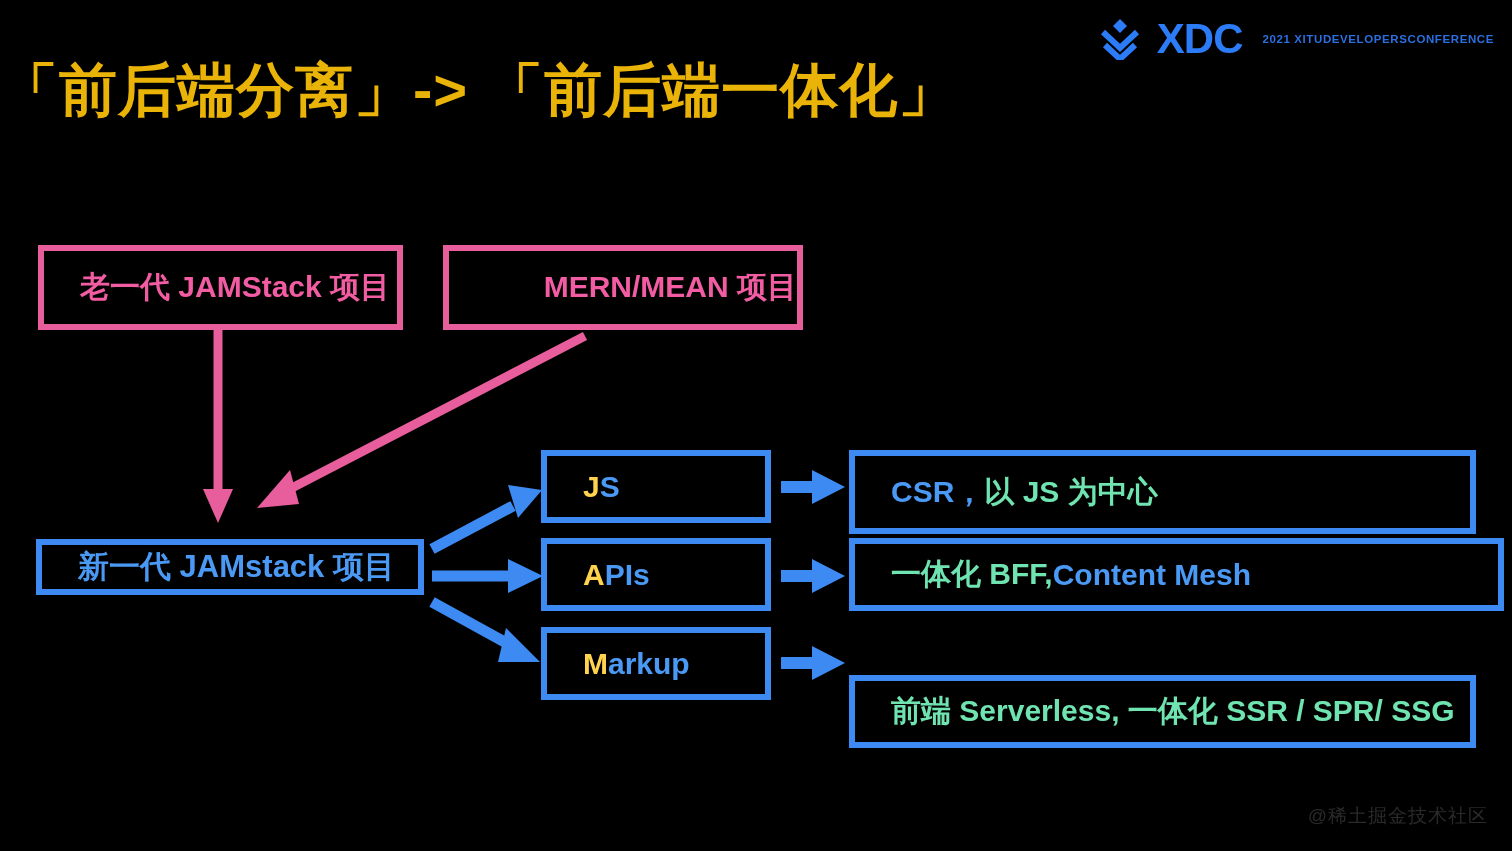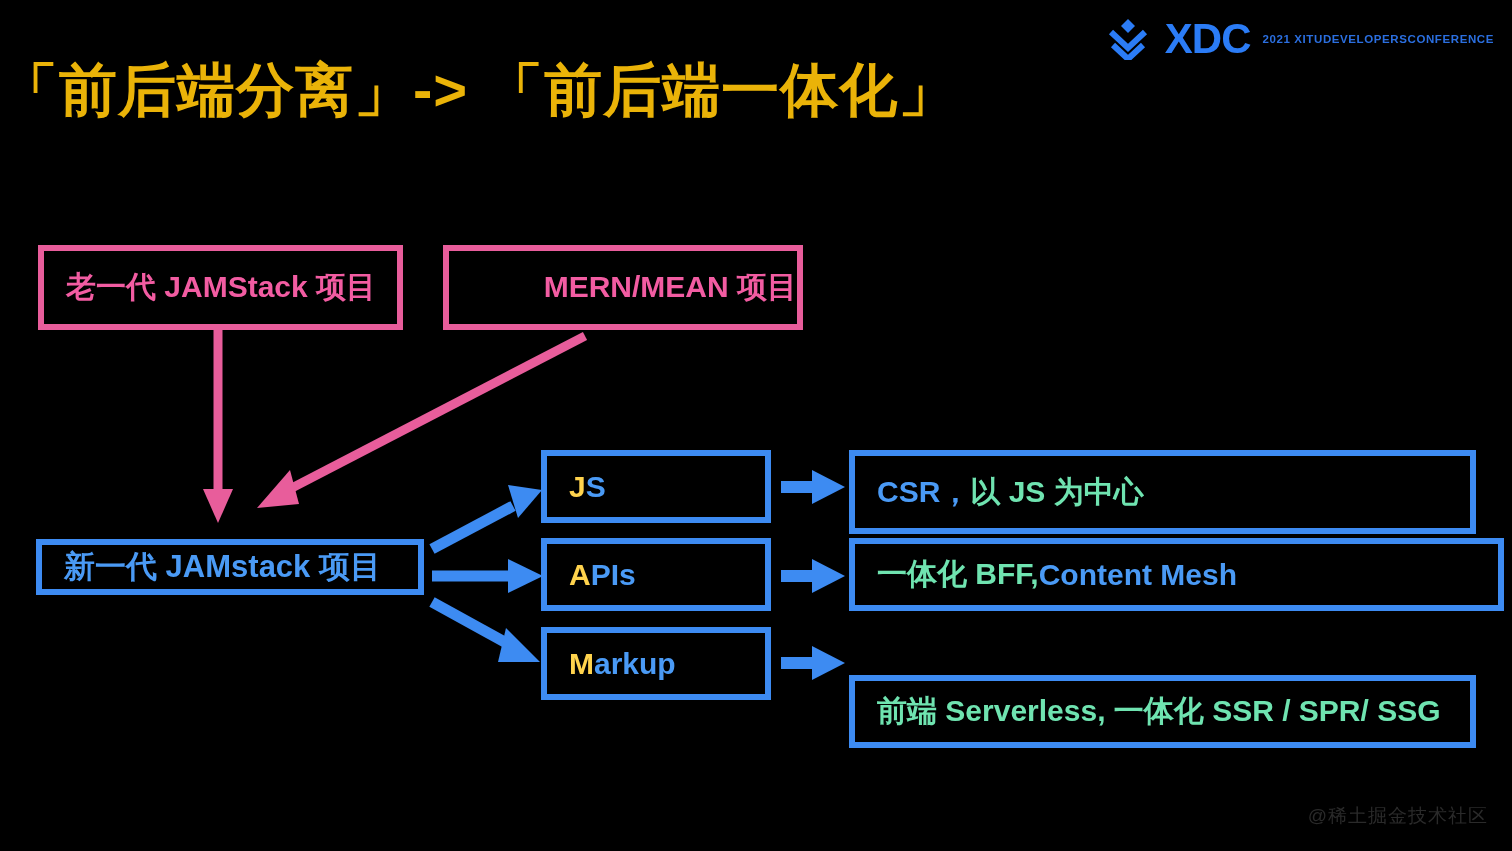--- a/index.html
+++ b/index.html
@@ -30,21 +30,21 @@
     gap: 14px;
   }
   #brand-mark {
     width: 46px;
     height: 42px;
     display: block;
   }
   #brand-word {
     display: flex;
     align-items: center;
-    gap: 12px;
+    gap: 20px;
   }
   #xdc-text {
     font-size: 42px;
     font-weight: 700;
     letter-spacing: -1px;
     color: #2b7cf6;
     line-height: 1;
   }
   #xdc-sub {
     display: flex;
@@ -86,21 +86,21 @@
     color: #f25ca2;
     font-size: 30px;
     font-weight: 700;
   }
   .box-blue {
     border: 6px solid #3d8bf2;
     font-size: 30px;
     font-weight: 700;
   }
   .box-pad {
-    padding-left: 22px;
+    padding-left: 36px;
   }
   .box-center {
     justify-content: flex-end;
   }
 
   .t-blue   { color: #4a9af5; }
   .t-yellow { color: #ffd34d; }
   .t-green  { color: #6fe3b0; }
 
   

